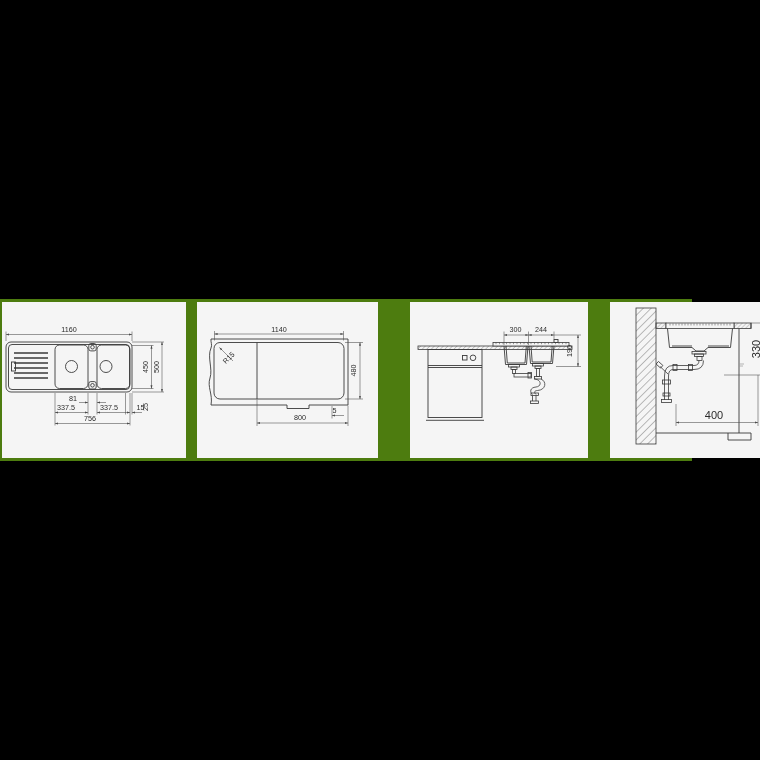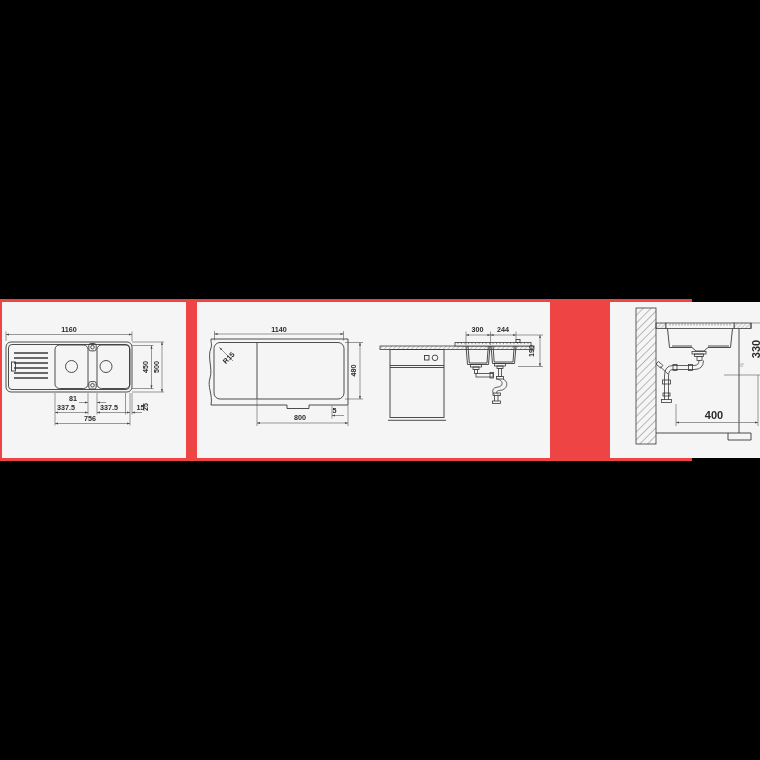--- a/index.html
+++ b/index.html
@@ -5,31 +5,30 @@
   html,body{margin:0;padding:0;}
   body{
     width:760px;height:760px;
     background:#000;
     position:relative;
     font-family:"Liberation Sans", sans-serif;
     overflow:hidden;
   }
   .strip{
     position:absolute;left:0;top:299px;width:692px;height:162px;
-    background:#ef4444;
-    font-weight:bold;
+    background:#4d7c0f;
   }
   .card{
     position:absolute;top:3px;height:156px;
     background:#f5f5f5;
   }
   .card svg{display:block;width:100%;height:100%;}
   .card-1{left:2px;width:184px;}
   .card-2{left:197px;width:181px;}
-  .card-3{left:372px;width:178px;}
+  .card-3{left:410px;width:178px;}
   .card-4{left:610px;width:177px;}
   .obj{stroke:#3a3a3a;stroke-width:0.9;fill:none;stroke-linecap:butt;}
   .obj-thick{stroke:#3a3a3a;stroke-width:1.5;fill:none;}
   .dim{stroke:#4a4a4a;stroke-width:0.55;fill:none;}
   .dimtxt{font-family:"Liberation Sans", sans-serif;font-size:7.2px;fill:#2b2b2b;stroke:none;}
   .dimtxt-big{font-family:"Liberation Sans", sans-serif;font-size:11px;fill:#2b2b2b;stroke:none;}
   .arrowhead{fill:#4a4a4a;stroke:none;}
   .pipe{stroke:#3a3a3a;stroke-width:0.8;fill:none;}
   .mask{fill:#f5f5f5;stroke:#3a3a3a;stroke-width:0.8;}
 </style>

